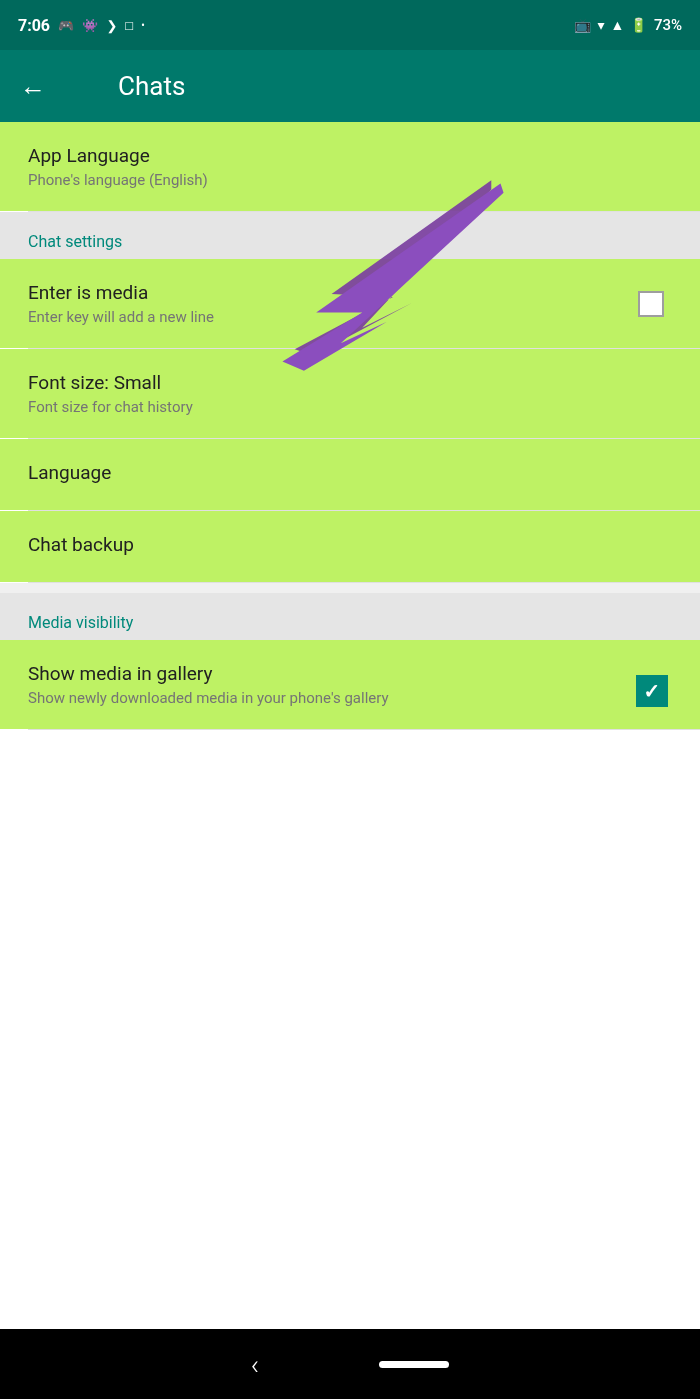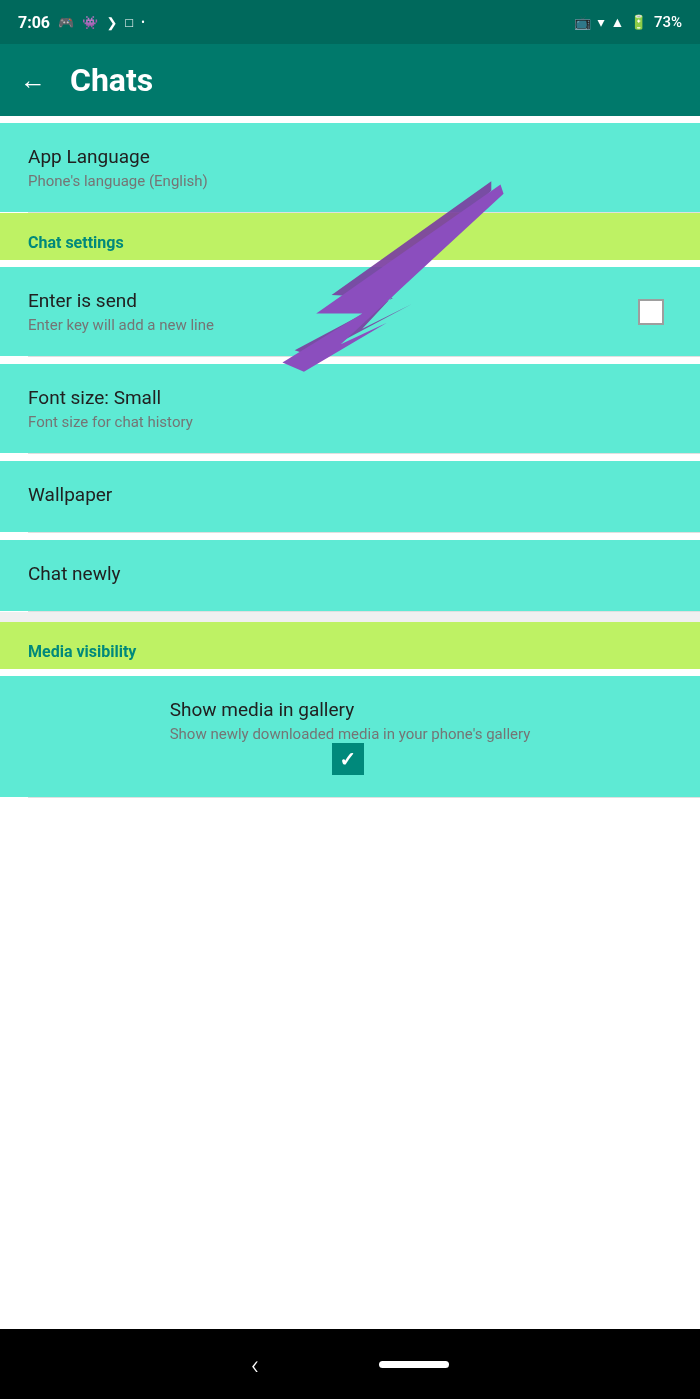--- a/index.html
+++ b/index.html
@@ -8,21 +8,21 @@
       height: 1399px;
       font-family: 'Roboto', Arial, sans-serif;
       background: #fff;
       overflow: hidden;
       position: relative;
     }
 
     
     .status-bar {
       background: #00695c;
-      height: 44px;
+      height: 50px;
       display: flex;
       align-items: center;
       justify-content: space-between;
       padding: 0 18px;
       color: white;
       font-size: 15px;
       font-weight: 500;
     }
     .status-left { display: flex; align-items: center; gap: 8px; }
     .status-right { display: flex; align-items: center; gap: 6px; }
@@ -37,38 +37,38 @@
       padding: 0 20px;
       color: white;
       gap: 24px;
     }
     .header-back {
       font-size: 26px;
       color: white;
       cursor: pointer;
     }
     .header-title {
-      font-size: 32px;
-      font-weight: 700;
-      color: white;
+      font-size: 26px;
+      font-weight: 400;
+      color: white;
+      margin-left: 48px;
     }
 
     
     .content {
       background: #fff;
       flex: 1;
     }
 
     
     .settings-item {
       padding: 22px 28px;
-      background: #5eead4;
+      background: #bef264;
       cursor: pointer;
       position: relative;
-      margin-top: 7px;
     }
     .settings-item-title {
       font-size: 19px;
       color: #212121;
       font-weight: 400;
       margin-bottom: 4px;
     }
     .settings-item-subtitle {
       font-size: 15px;
       color: #757575;
@@ -80,23 +80,23 @@
     }
     .section-divider {
       height: 10px;
       background: #f0f0f0;
     }
 
     
     .section-header {
       padding: 20px 28px 8px 28px;
       font-size: 16px;
-      font-weight: 700;
+      font-weight: 400;
       color: #00897b;
-      background: #bef264;
+      background: #e5e5e5;
     }
     .checkbox-text { flex: 1; }
     .checkbox {
       width: 26px;
       height: 26px;
       border: 2px solid #9e9e9e;
       background: #fff;
       flex-shrink: 0;
       margin-right: 8px;
     }
@@ -181,51 +181,51 @@
     <div class="settings-item-title">App Language</div>
     <div class="settings-item-subtitle">Phone's language (English)</div>
   </div>
   <div class="divider"></div>
 
   <div class="section-header">Chat settings</div>
 
   <div class="settings-item">
     <div class="settings-item-row">
       <div class="checkbox-text">
-        <div class="settings-item-title">Enter is send</div>
+        <div class="settings-item-title">Enter is media</div>
         <div class="settings-item-subtitle">Enter key will add a new line</div>
       </div>
       <div class="checkbox"></div>
     </div>
   </div>
   <div class="divider"></div>
 
   <div class="settings-item">
     <div class="settings-item-title">Font size: Small</div>
     <div class="settings-item-subtitle">Font size for chat history</div>
   </div>
   <div class="divider"></div>
 
   <div class="settings-item">
-    <div class="settings-item-title">Wallpaper</div>
-  </div>
-  <div class="divider"></div>
-
-  <div class="settings-item">
-    <div class="settings-item-title">Chat newly</div>
+    <div class="settings-item-title">Language</div>
+  </div>
+  <div class="divider"></div>
+
+  <div class="settings-item">
+    <div class="settings-item-title">Chat backup</div>
   </div>
   <div class="divider"></div>
 
 
   <div class="section-divider"></div>
 
   <div class="section-header">Media visibility</div>
 
   <div class="settings-item">
-    <div class="settings-item-row" style="align-items:center;flex-direction:column;">
+    <div class="settings-item-row" style="align-items:flex-end;">
       <div class="checkbox-text">
         <div class="settings-item-title">Show media in gallery</div>
         <div class="settings-item-subtitle">Show newly downloaded media in your phone's gallery</div>
       </div>
       <div class="checkbox-checked"></div>
     </div>
   </div>
   <div class="divider"></div>
 
   <svg class="arrow-overlay" viewBox="0 0 700 700" xmlns="http://www.w3.org/2000/svg" style="position:absolute; top:0; left:0; width:100%; height:430px; pointer-events:none;">

